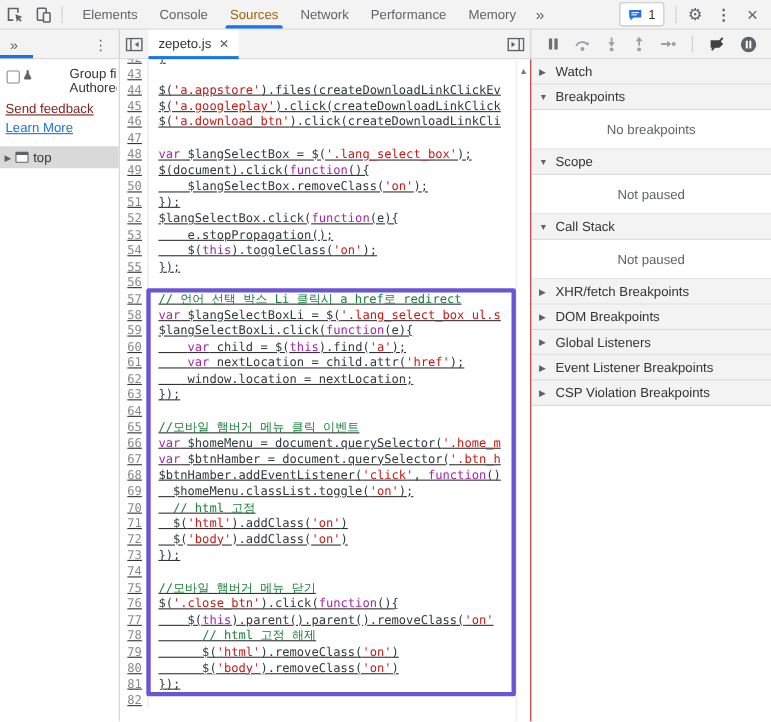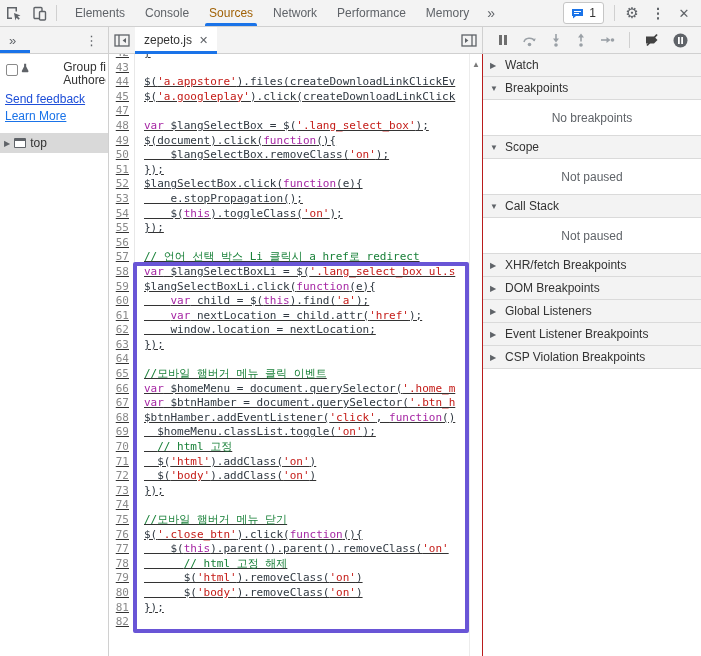--- a/index.html
+++ b/index.html
@@ -35,21 +35,21 @@
   .dbg-icon { display:flex; align-items:center; justify-content:center; cursor:pointer; }
 
   
   .panes { display:flex; height:602px; }
 
   
   .nav-pane { width:109px; border-right:1px solid #d0d0d0; flex-shrink:0; background:#fff; overflow:hidden; }
   .group-row { display:flex; align-items:flex-start; padding:7px 2px 2px 6px; gap:3px; }
   .checkbox { width:12px; height:12px; border:1px solid #8a8a8a; border-radius:2px; background:#fff; margin-top:3px; flex-shrink:0; cursor:pointer; }
   .group-label { line-height:13px; white-space:nowrap; overflow:hidden; width:62px;margin-left:31px; }
-  .nav-link { display:block; margin:3px 0 0 5px; text-decoration:underline; color:#1d4ed8; cursor:pointer; white-space:nowrap; }
+  .nav-link { display:block; margin:3px 0 0 5px; text-decoration:underline; color:#7f1d1d; cursor:pointer; white-space:nowrap; }
   .nav-link.blue { color:var(--accent); }
   .tree-row { margin-top:10px; height:20px; background:#d9d9d9; display:flex; align-items:center; gap:4px; padding-left:4px; cursor:pointer; }
   .tri { color:#5f6368; font-size:8px; }
   .frame-ic { width:12px; height:10px; border:1px solid #5f6368; border-top:3px solid #5f6368; border-radius:1px; background:#fff; }
 
   
   .code-pane { width:374px; border-right:1px solid #b91c1c; flex-shrink:0; position:relative; overflow:hidden; background:#fff;text-decoration:underline; }
   .lines { margin-top:-8px; position:relative; z-index:1; }
   .code-line { display:flex; height:14.6px; line-height:14.6px; font-family:"DejaVu Sans Mono", monospace; font-size:11px; }
   .ln { width:26px; text-align:right; padding-right:5px; color:#8a8a8a; flex-shrink:0; border-right:1px solid #e8e8e8; cursor:pointer; }
@@ -220,20 +220,24 @@
         </div>
         <div class="code-line">
           <span class="ln">44</span>
           <span class="code"><span class="tok-d">$(</span><span class="tok-s">'a.appstore'</span><span class="tok-d">).files(createDownloadLinkClickEv</span></span>
         </div>
         <div class="code-line">
           <span class="ln">45</span>
           <span class="code"><span class="tok-d">$(</span><span class="tok-s">'a.googleplay'</span><span class="tok-d">).click(createDownloadLinkClick</span></span>
         </div>
         <div class="code-line">
+          <span class="ln">46</span>
+          <span class="code"><span class="tok-d">$(</span><span class="tok-s">'a.download_btn'</span><span class="tok-d">).click(createDownloadLinkCli</span></span>
+        </div>
+        <div class="code-line">
           <span class="ln">47</span>
           <span class="code"></span>
         </div>
         <div class="code-line">
           <span class="ln">48</span>
           <span class="code"><span class="tok-k">var</span><span class="tok-d"> $langSelectBox = $(</span><span class="tok-s">'.lang_select_box'</span><span class="tok-d">);</span></span>
         </div>
         <div class="code-line">
           <span class="ln">49</span>
           <span class="code"><span class="tok-d">$(document).click(</span><span class="tok-k">function</span><span class="tok-d">(){</span></span>

